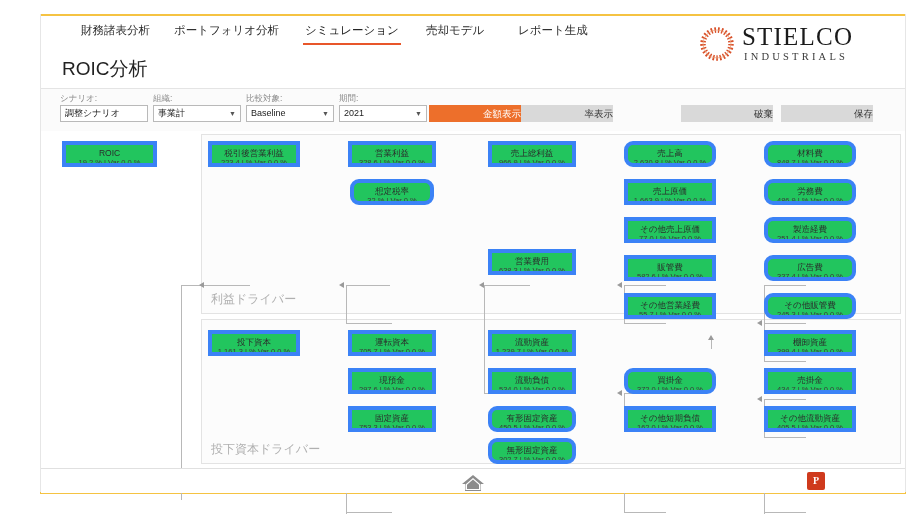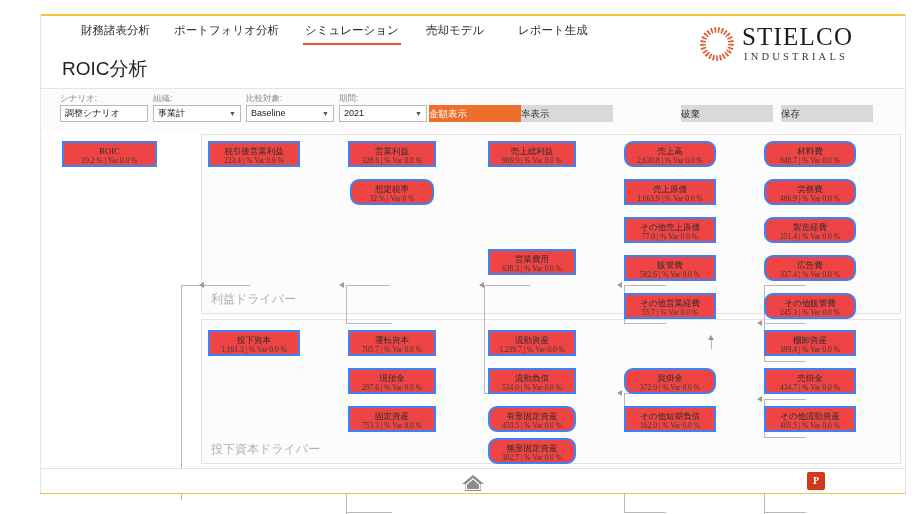--- a/index.html
+++ b/index.html
@@ -41,35 +41,35 @@
   .filters{position:absolute;left:41px;top:89px;width:864px;height:42px;background:#fbfbfb;}
   .flabel{position:absolute;font-size:8.5px;color:#8a8a8a;}
   .fctl{
     position:absolute;height:17px;box-sizing:border-box;
     border:1px solid #b9b9b9;background:#fff;font-size:9px;color:#222;
     line-height:15px;padding-left:4px;white-space:nowrap;overflow:hidden;
   }
   .fctl .caret{position:absolute;right:4px;top:0px;font-size:7px;color:#555;}
   .btn{
     position:absolute;height:17px;box-sizing:border-box;border:none;
-    background:#d9d9d9;color:#333;font-size:9.5px;text-align:left;line-height:17px;cursor:pointer;
+    background:#d9d9d9;color:#333;font-size:9.5px;text-align:right;line-height:17px;cursor:pointer;
   }
   .btn.primary{background:#ed6f2b;color:#fff;}
 
   
   .canvas{position:absolute;left:41px;top:131px;width:864px;height:337px;background:#fff;}
 
   .panel{position:absolute;box-sizing:border-box;border:1px solid #e3e3e3;background:#fcfcfc;}
   .panel-label{position:absolute;font-size:12px;color:#b0b0b0;}
 
   
   .node{
     position:absolute;box-sizing:border-box;
-    background:#ef4444;border:2px solid #3b82f6;
-    text-align:center;color:#2b2b2b;overflow:hidden;font-family:Liberation Serif, serif;
+    background:#22c55e;border:4px solid #3b82f6;
+    text-align:center;color:#2b2b2b;overflow:hidden;
   }
   .node.round{border-radius:9px;}
   .node .nm{font-size:8.5px;line-height:10px;margin-top:3px;white-space:nowrap;}
   .node .vl{font-size:7.5px;line-height:9px;color:#3a3a3a;white-space:nowrap;}
 
   
   .ln{position:absolute;background:#b8b8b8;}
   .ln.h{height:1px;}
   .ln.v{width:1px;}
   .arw{position:absolute;width:0;height:0;border-top:3.5px solid transparent;border-bottom:3.5px solid transparent;border-right:5px solid #9a9a9a;}

